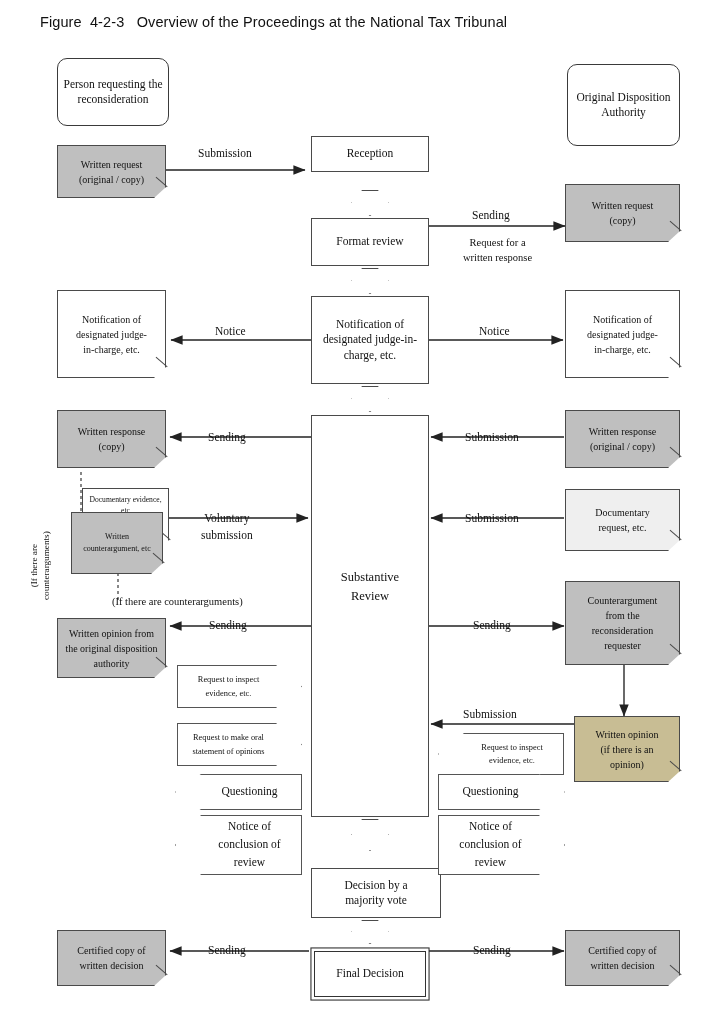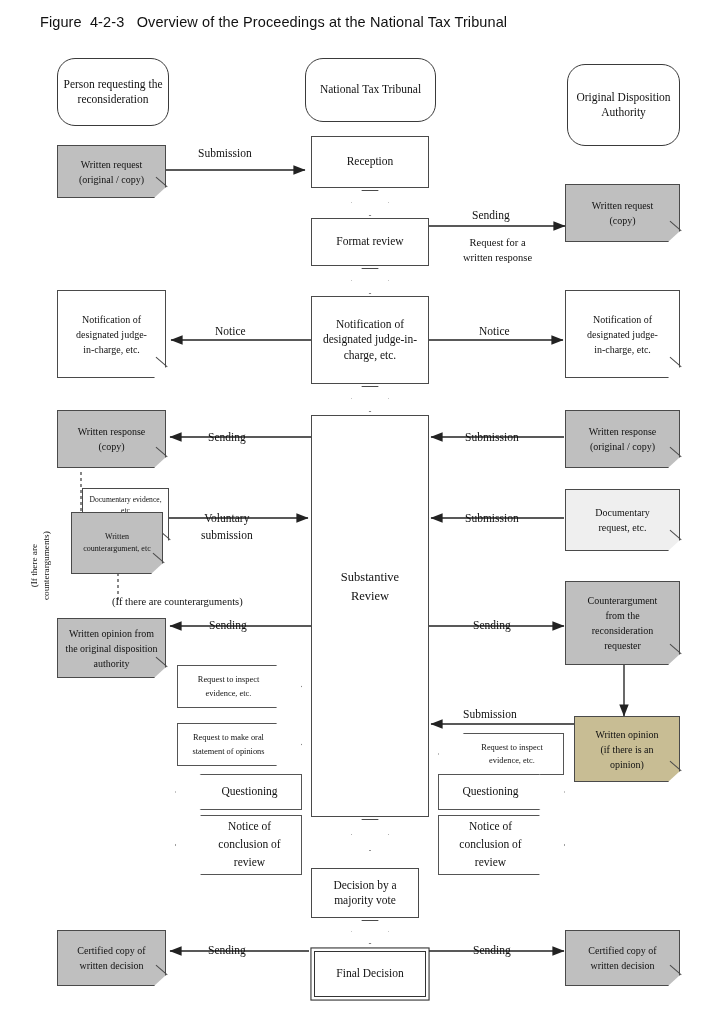--- a/index.html
+++ b/index.html
@@ -17,21 +17,21 @@
     font-size:14.5px;letter-spacing:.1px;color:#111;white-space:pre;
   }
 
   
   .node{position:absolute;box-sizing:border-box;display:flex;
         align-items:center;justify-content:center;text-align:center;}
   .node .txt{display:block;line-height:1.32;padding:0 4px;}
 
   
   .actor{
-    border:1.2px solid #3a3a3a;border-radius:18px;background:#fff;
+    border:1.2px solid #3a3a3a;border-radius:10px;background:#fff;
     font-size:11.5px;
   }
 
   
   .rect{border:1.2px solid #4a4a4a;background:#fff;font-size:11.5px;}
 
   
   .rect.dbl{border:1.2px solid #333;box-shadow:0 0 0 2.5px #fff,0 0 0 3.6px #333;}
 
   
@@ -167,29 +167,26 @@
     <g stroke="#555" stroke-width="1.4" stroke-dasharray="3 3" fill="none">
       <line x1="73" y1="472" x2="73" y2="525" marker-end="url(#ahs)"></line>
       <line x1="110" y1="600" x2="110" y2="563" marker-end="url(#ahs)"></line>
     </g>
   </svg>
 
   <div class="node actor" style="left:49px;top:58px;width:112px;height:68px;">
     <span class="txt" style="white-space:pre-line">Person requesting the
 reconsideration</span>
   </div>
-  <div class="node actor" style="left:297px;top:58px;width:131px;height:64px;">
-    <span class="txt" style="white-space:pre-line">National Tax Tribunal</span>
-  </div>
   <div class="node actor" style="left:559px;top:64px;width:113px;height:82px;">
     <span class="txt" style="white-space:pre-line">Original Disposition
 Authority</span>
   </div>
 
-  <div class="node rect" style="left:303px;top:136px;width:118px;height:52px;justify-content:center;">
+  <div class="node rect" style="left:303px;top:136px;width:118px;height:36px;justify-content:center;">
     <span class="txt" style="white-space:pre-line">Reception</span>
   </div>
   <div class="fatarrow" style="left:343px;top:190px;width:38px;height:26px;">
       <div class="sh"></div>
     </div>
 
   <div class="node rect" style="left:303px;top:218px;width:118px;height:48px;">
     <span class="txt" style="white-space:pre-line">Format review</span>
   </div>
   <div class="fatarrow" style="left:343px;top:268px;width:38px;height:26px;">
@@ -207,21 +204,21 @@
 
   <div class="column" style="left:303px;top:415px;width:118px;height:402px;">
     <div class="clabel" style="top:152px;white-space:pre-line">Substantive
 Review</div>
   </div>
 
   <div class="fatarrow" style="left:343px;top:819px;width:38px;height:32px;">
       <div class="sh"></div>
     </div>
 
-  <div class="node rect" style="left:303px;top:868px;width:108px;height:50px;">
+  <div class="node rect" style="left:303px;top:868px;width:130px;height:50px;">
     <span class="txt" style="white-space:pre-line">Decision by a
 majority vote</span>
   </div>
   <div class="fatarrow" style="left:343px;top:920px;width:38px;height:24px;">
       <div class="sh"></div>
     </div>
 
   <div class="node rect dbl" style="left:306px;top:951px;width:112px;height:46px;">
     <span class="txt" style="white-space:pre-line">Final Decision</span>
   </div>

